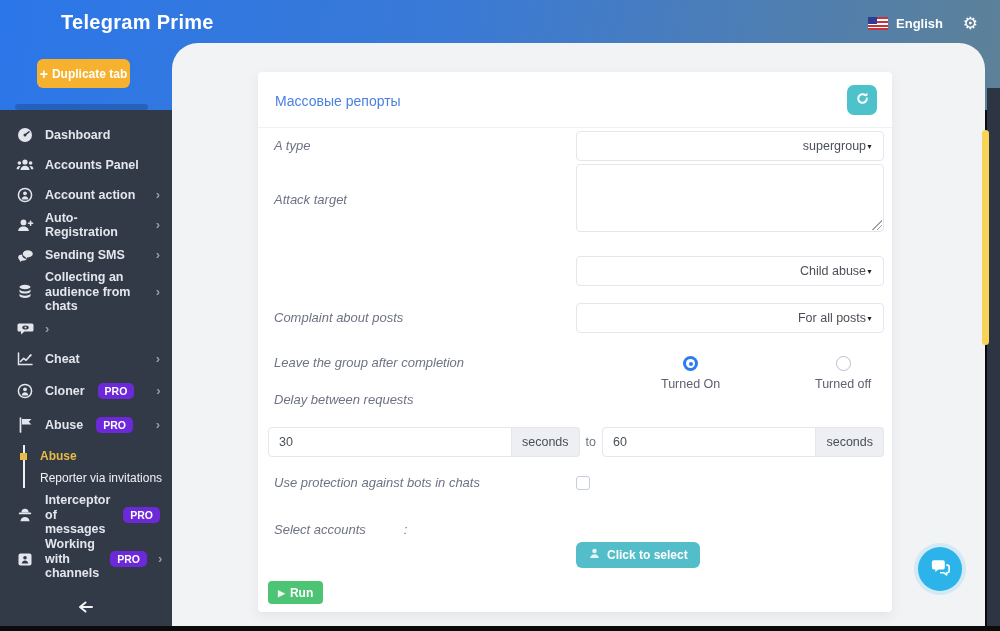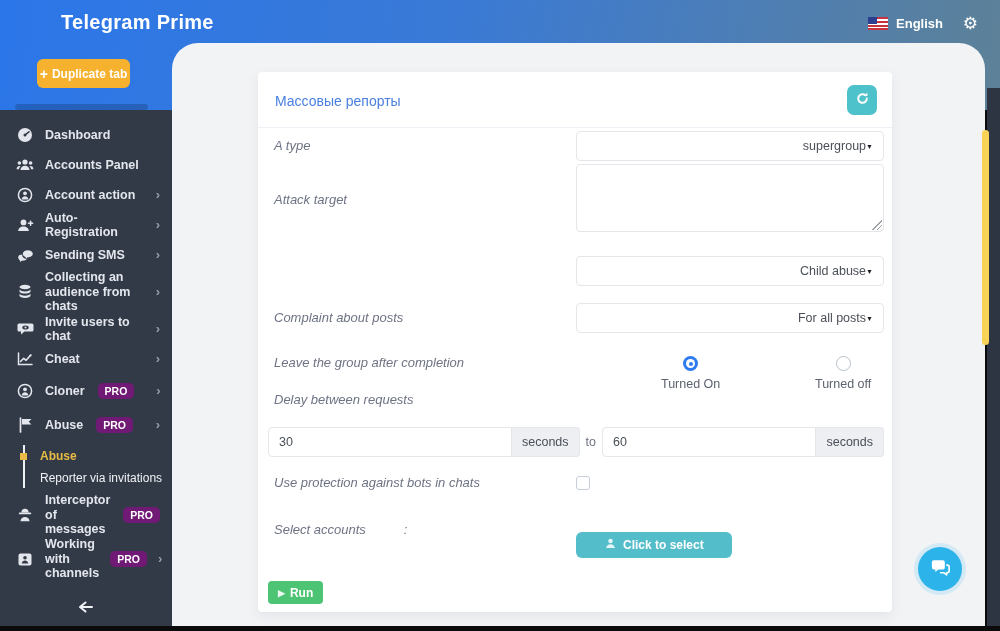--- a/index.html
+++ b/index.html
@@ -23,21 +23,21 @@
 
   
   .sidebar { position:absolute; left:0; top:110px; width:172px; height:516px; background:#333a47; }
   .nav { padding-top:10px; }
   .nav-item { display:flex; align-items:center; padding:0 12px 0 16px; gap:11px; font-size:12.5px; font-weight:600;
               color:#e3e6ec; cursor:pointer; line-height:1.15; }
   .h30 { height:30px; } .h34 { height:34px; } .h44 { height:44px; }
   .nav-icon { width:18px; display:flex; justify-content:center; align-items:center; flex:none; }
   .grow { flex:1; }
   .chev { color:#979eab; font-size:13px; font-weight:bold; flex:none; }
-  .badge-pro { background:#701a75; color:#fff; font-size:10.5px; font-weight:bold; padding:3px 7px;
+  .badge-pro { background:#6d28d9; color:#fff; font-size:10.5px; font-weight:bold; padding:3px 7px;
                border-radius:5px; flex:none; line-height:1; }
   .ml10 { margin-left:2px; }
   .submenu { position:relative; padding:3px 0 4px 40px; }
   .subline { position:absolute; left:23px; top:3px; bottom:5px; width:1.5px; background:#edeff3; }
   .sub-item { height:22px; display:flex; align-items:center; font-size:12px; color:#f0f2f5; cursor:pointer; }
   .sub-item.active { color:#e7bb45; font-weight:bold; }
   .sub-bullet { position:absolute; left:20px; top:11px; width:7px; height:7px; background:#e7bb45; }
   .collapse { position:absolute; bottom:8px; left:0; width:172px; display:flex; justify-content:center; cursor:pointer; }
 
   
@@ -70,21 +70,21 @@
   .delay-row { position:absolute; left:10px; top:355px; width:616px; height:30px; display:flex; align-items:stretch; }
   .inp { border:1px solid #e4e6e9; border-radius:4px 0 0 4px; font-size:12.5px; color:#495057; padding:0 10px;
          outline:none; font-family:"Liberation Sans",sans-serif; }
   .addon { background:#edeff2; border:1px solid #e4e6e9; border-left:none; border-radius:0 4px 4px 0;
            font-size:12.5px; color:#4a4f5a; display:flex; align-items:center; padding:0 10px; flex:none; }
   .to-word { display:flex; align-items:center; font-size:12.5px; color:#6e7384; padding:0 6px; flex:none; }
 
   .checkbox { position:absolute; left:318px; top:404px; width:14px; height:14px; border:1.5px solid #c7ced9;
               border-radius:3px; background:#fff; cursor:pointer; }
   .colon { margin-left:38px; }
-  .btn-select { position:absolute; left:318px; top:460px; height:26px; padding:0 28px; background:#53bdca; border:none;
+  .btn-select { position:absolute; left:318px; top:470px; height:26px; padding:0 12px; background:#53bdca; border:none;
                 border-radius:6px; color:#fff; font-size:12px; font-weight:bold; display:flex; align-items:center; gap:6px; cursor:pointer; }
   .btn-run { position:absolute; left:10px; top:509px; height:23px; padding:0 10px; background:#4dc473; border:none;
              border-radius:4px; color:#fff; font-size:12px; font-weight:bold; display:flex; align-items:center; gap:5px; cursor:pointer; }
   .play { font-size:9px; color:rgba(255,255,255,.9); }
 
   
   .right-strip { position:absolute; right:0; top:88px; width:13px; height:538px; background:#2e3542; }
   .scroll-thumb { position:absolute; left:982px; top:130px; width:7px; height:215px; background:#f8d355; border-radius:4px; cursor:pointer; }
   .bottom-strip { position:absolute; left:0; bottom:0; width:1000px; height:5px; background:#0b0b0b; }
   .chat-halo { position:absolute; left:914px; top:543px; width:52px; height:52px; border-radius:50%; background:#d4e9f6;
@@ -178,21 +178,20 @@
       <span class="chev">›</span>
     </div>
     <div class="nav-item h30">
       <span class="nav-icon">
         <svg width="17" height="14" viewBox="0 0 17 14">
             <path d="M2 1.5h13a1.5 1.5 0 0 1 1.5 1.5v5a1.5 1.5 0 0 1-1.5 1.5H7.5L4 12.5V9.5H2A1.5 1.5 0 0 1 .5 8V3A1.5 1.5 0 0 1 2 1.5z" fill="#e3e6ec"></path>
             <ellipse cx="8.5" cy="5.5" rx="3.2" ry="2" fill="#333a47"></ellipse>
             <circle cx="8.5" cy="5.5" r="1" fill="#e3e6ec"></circle>
           </svg>
       </span>
-      <span class="grow">Invite users to chat</span>
       <span class="chev">›</span>
     </div>
     <div class="nav-item h30">
       <span class="nav-icon">
         <svg width="16" height="14" viewBox="0 0 16 14">
             <path d="M1.5 1v11.5H15" fill="none" stroke="#e3e6ec" stroke-width="1.5" stroke-linecap="round"></path>
             <path d="M3.5 9.5l3.2-3.2 2.4 2L13.8 3" fill="none" stroke="#e3e6ec" stroke-width="1.6" stroke-linecap="round" stroke-linejoin="round"></path>
             <path d="M14.5 2.2l-.4 2.6-2.2-1.5z" fill="#e3e6ec"></path>
           </svg>
       </span>

